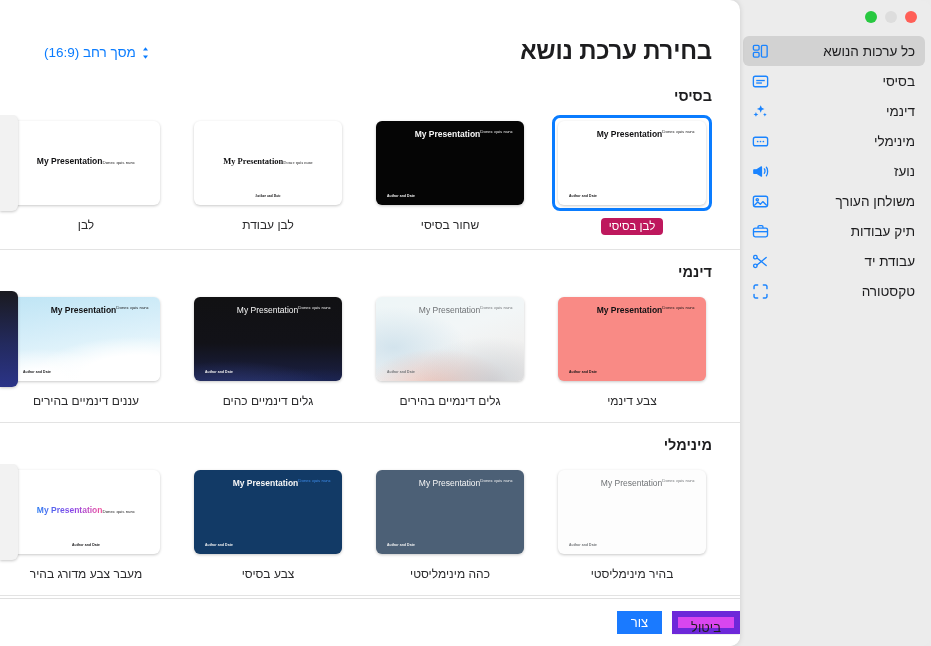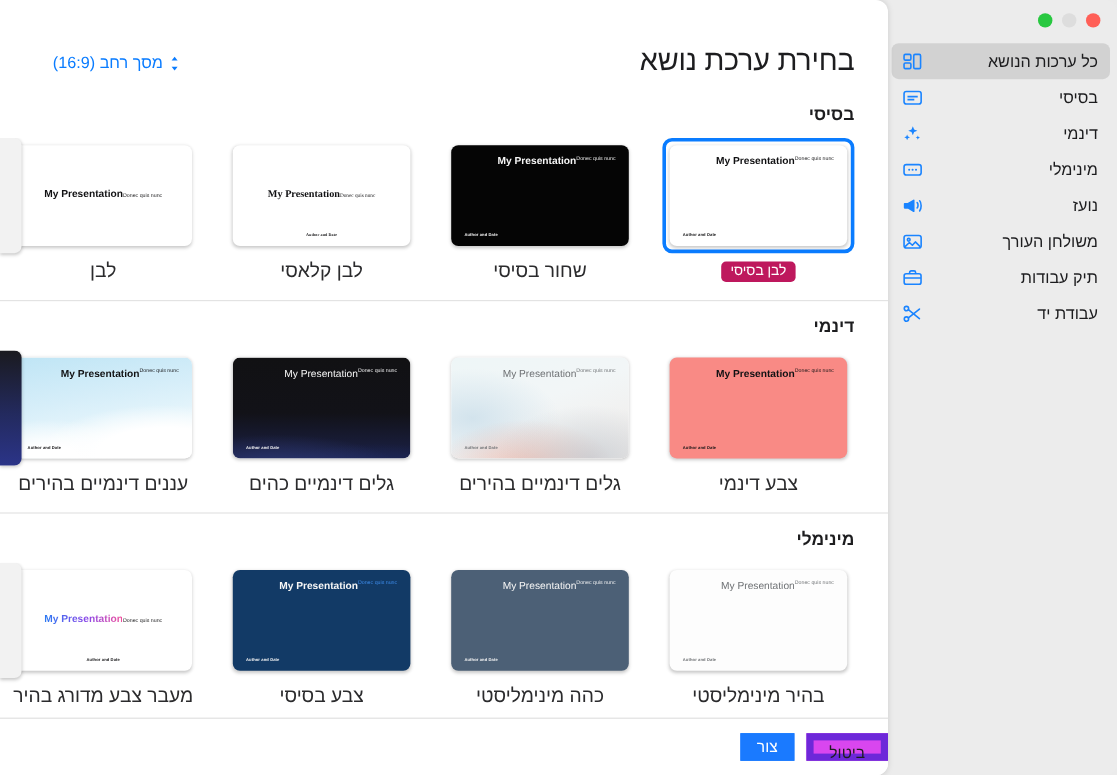--- a/index.html
+++ b/index.html
@@ -95,21 +95,21 @@
   
   #sheet-header {
     position: relative;
     height: 88px;
   }
   #dialog-title {
     position: absolute;
     top: 37px;
     right: 28px;
     font-size: 24px;
-    font-weight: 400;
+    font-weight: 700;
     color: #1d1d1f;
     letter-spacing: -0.2px;
   }
   #aspect-select {
     position: absolute;
     top: 45px;
     left: 44px;
     display: flex;
     flex-direction: row;
     align-items: center;
@@ -214,21 +214,21 @@
   }
   .center-block {
     justify-content: center;
     align-items: center;
     text-align: center;
   }
   .center-block .t-author { left: 0; right: 0; text-align: center; }
 
   .theme-name {
     margin-top: 7px;
-    font-size: 16px;
+    font-size: 12px;
     color: #2b2b2d;
     white-space: nowrap;
   }
   .theme-name.badge {
     background: #be185d;
     color: #ffffff;
     border-radius: 4px;
     padding: 2px 8px 3px 8px;
     font-size: 11.5px;
   }
@@ -425,20 +425,31 @@
           <svg viewBox="0 0 20 20" fill="none" stroke="currentColor" stroke-width="1.4" stroke-linecap="round">
             <circle cx="4.6" cy="5.4" r="1.9"></circle>
             <circle cx="4.6" cy="14.6" r="1.9"></circle>
             <line x1="6.3" y1="6.4" x2="16" y2="14.2"></line>
             <line x1="6.3" y1="13.6" x2="16" y2="5.8"></line>
           </svg>
         </span>
         <span class="side-label">עבודת יד</span>
       </div>
 
+      <div class="side-item">
+        <span class="side-icon">
+          <svg viewBox="0 0 20 20" fill="none" stroke="currentColor" stroke-width="1.5" stroke-linecap="round">
+            <path d="M3.2 7V4.8A1.6 1.6 0 014.8 3.2H7"></path>
+            <path d="M13 3.2h2.2a1.6 1.6 0 011.6 1.6V7"></path>
+            <path d="M16.8 13v2.2a1.6 1.6 0 01-1.6 1.6H13"></path>
+            <path d="M7 16.8H4.8a1.6 1.6 0 01-1.6-1.6V13"></path>
+          </svg>
+        </span>
+        <span class="side-label">טקסטורה</span>
+      </div>
 
     </nav>
   </div>
 
   <div id="sheet">
 
     <div id="sheet-header">
       <div id="dialog-title">בחירת ערכת נושא</div>
 
       <div id="aspect-select">
@@ -488,21 +499,21 @@
           <div class="theme-cell">
             <div class="theme-frame">
               <div class="thumb bg-white">
                 <div class="thumb-inner center-block">
                   <div class="t-title txt-dark serif">My Presentation</div>
                   <div class="t-sub txt-dark serif">Donec quis nunc</div>
                   <div class="t-author txt-dark serif">Author and Date</div>
                 </div>
               </div>
             </div>
-            <div class="theme-name">לבן קלאסי</div>
+            <div class="theme-name">לבן עבודת</div>
           </div>
 
           <div class="theme-cell">
             <div class="theme-frame">
               <div class="thumb bg-white">
                 <div class="thumb-inner center-block">
                   <div class="t-title txt-dark">My Presentation</div>
                   <div class="t-sub txt-dark">Donec quis nunc</div>
                 </div>
               </div>

